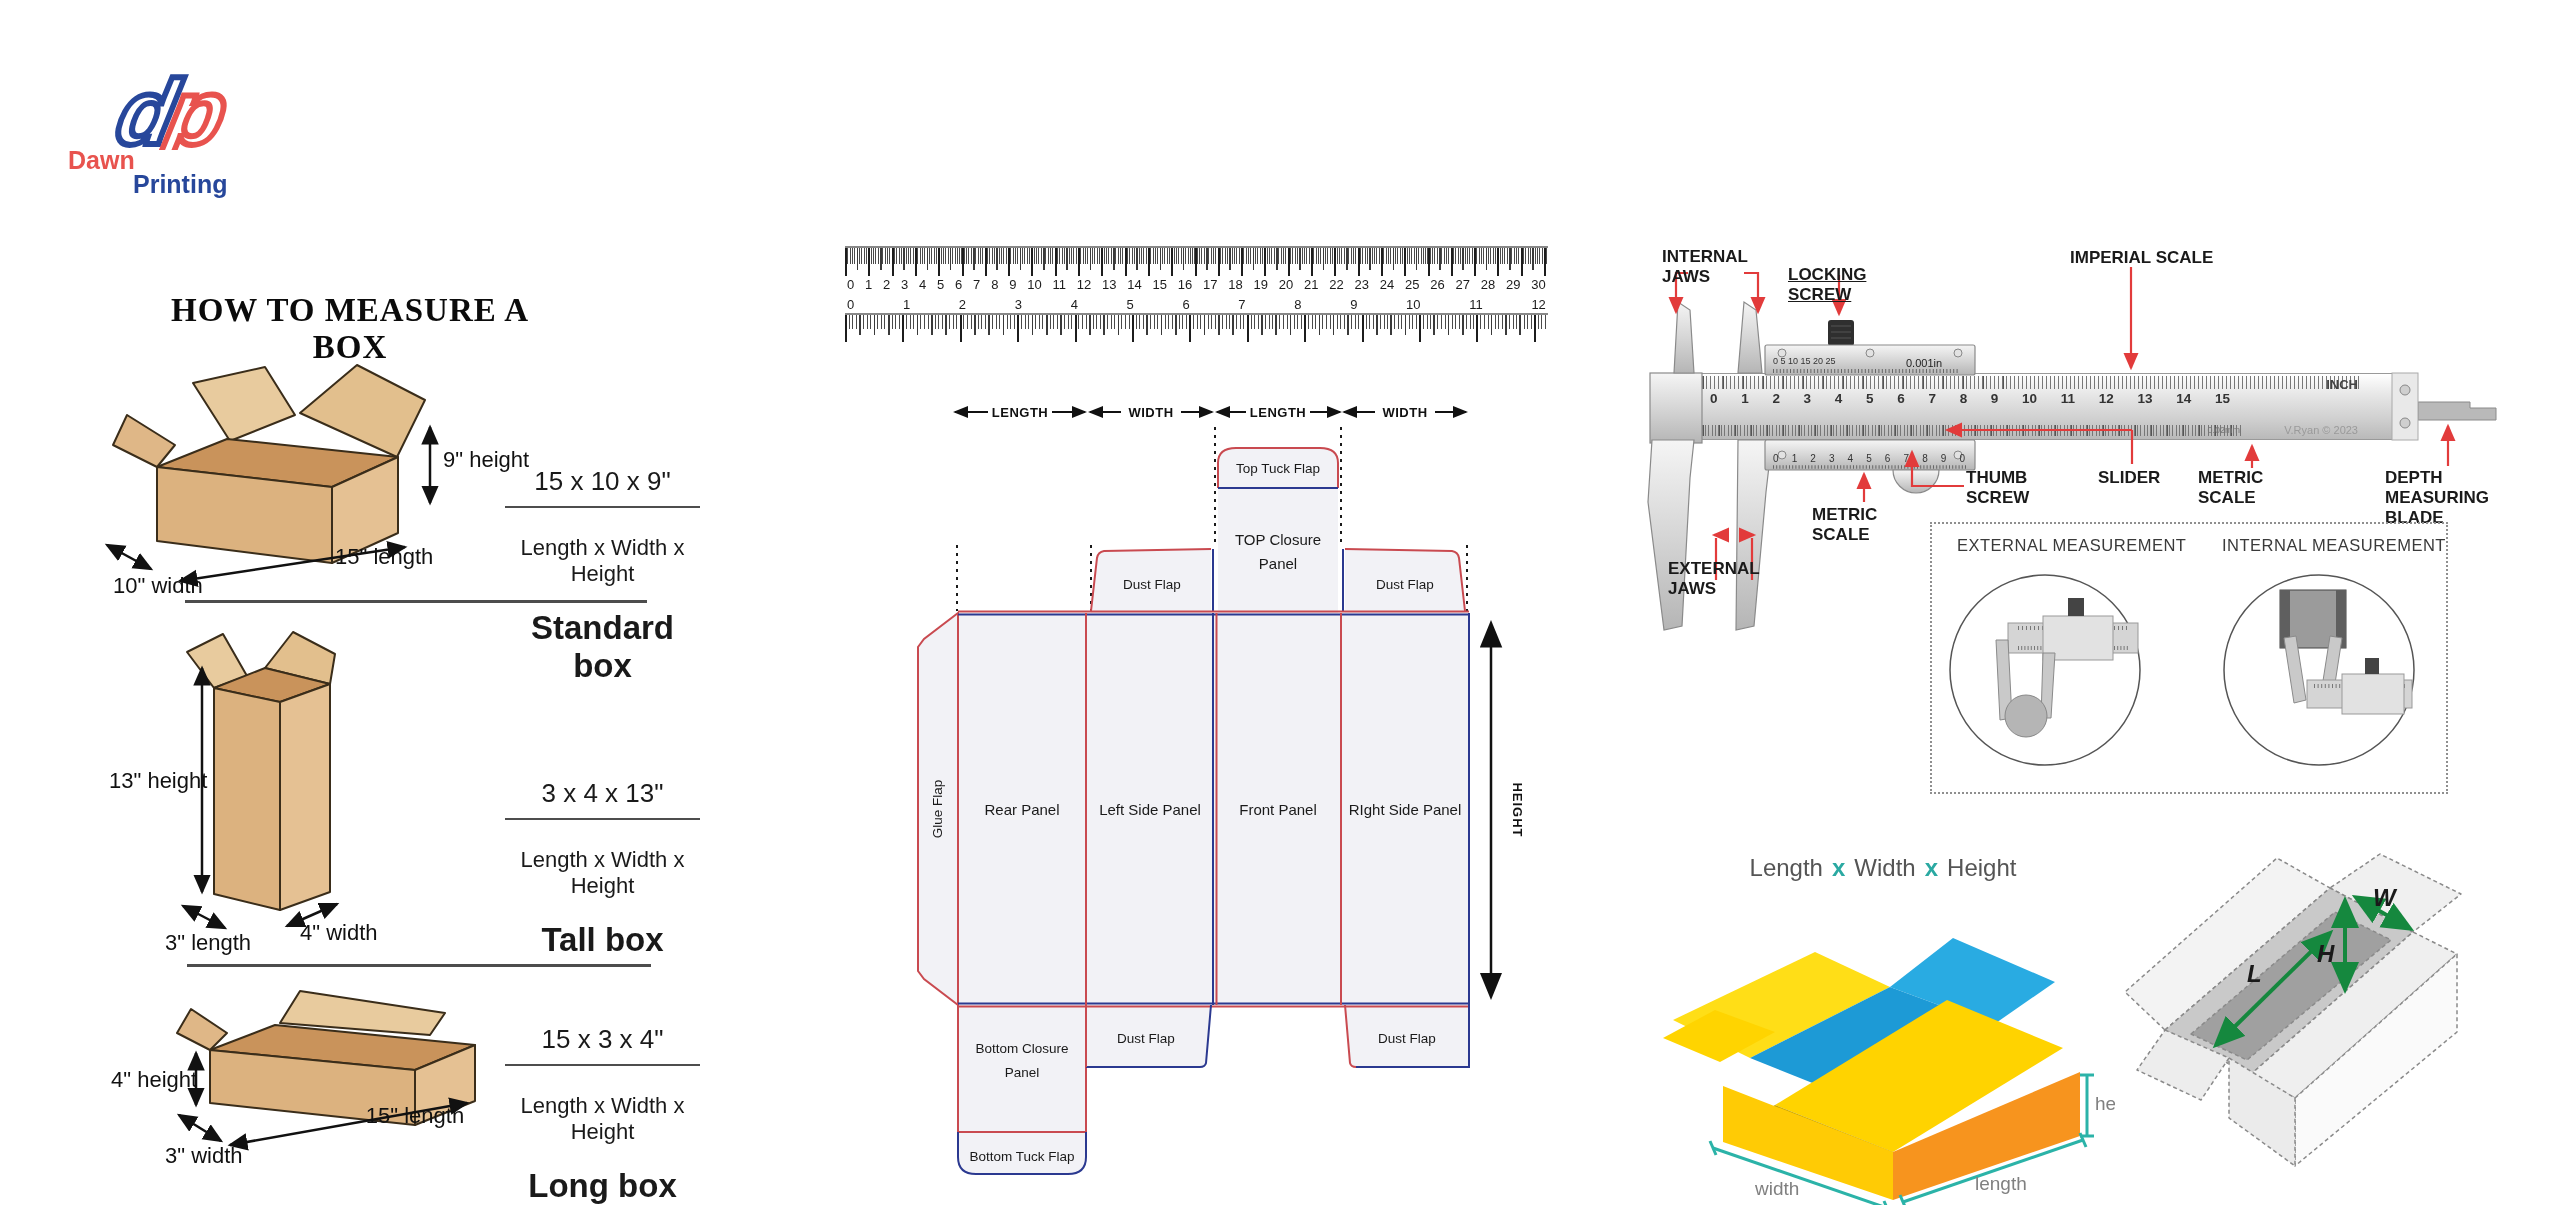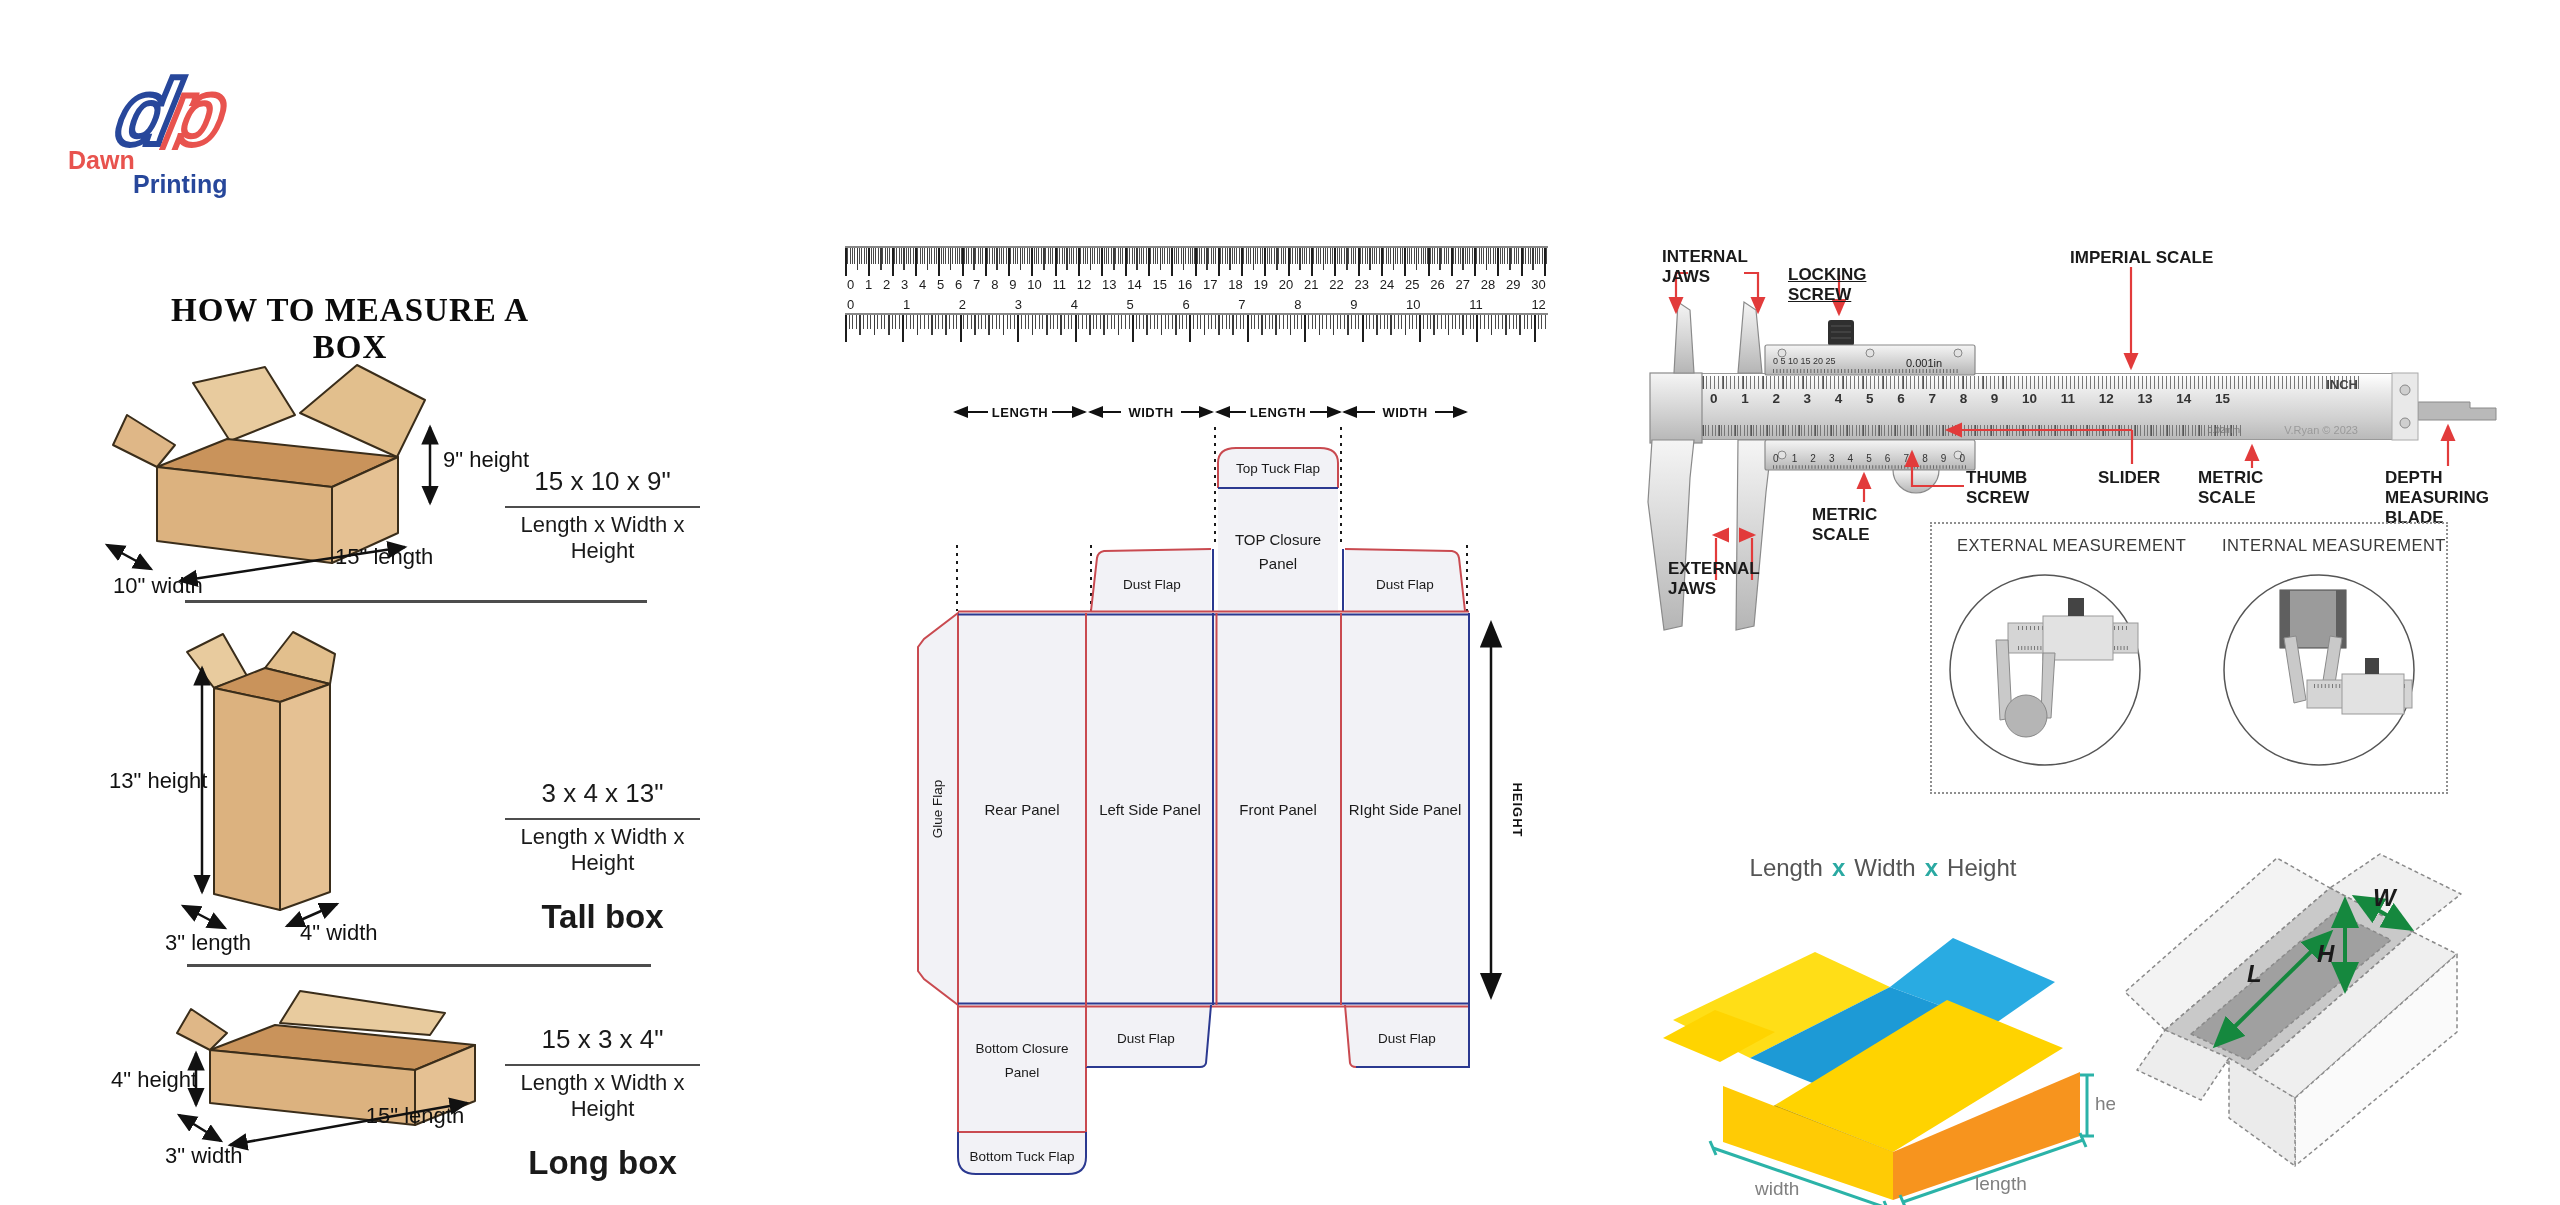--- a/index.html
+++ b/index.html
@@ -15,21 +15,21 @@
   .logo-word{font-weight:bold;font-size:25px;}
   .logo-dawn{left:68px;top:146px;color:#E8534E;}
   .logo-printing{left:133px;top:170px;color:#27479B;}
 
   
   .lc-heading{left:150px;top:292px;width:400px;text-align:center;
               font-family:"Liberation Serif",serif;font-weight:900;font-size:33px;
               letter-spacing:1px;color:#0b0b0b;}
   .dimblock{width:195px;text-align:center;color:#1a1a1a;}
   .dimblock .formula{font-size:26px;padding-bottom:9px;border-bottom:2px solid #4d4d4d;}
-  .dimblock .caption{font-size:22px;padding-top:4px;}
+  .dimblock .caption{font-size:22px;padding-top:27px;}
   .dimblock .bname{font-size:33px;font-weight:bold;margin-top:22px;}
   .divider{height:3px;background:#4d4d4d;}
 
   svg text{font-family:"Liberation Sans",sans-serif;}
   .boxlab{font-size:22px;fill:#111;}
   .dim-arrow{stroke:#111;stroke-width:2.5px;fill:none;}
 
   
   .ruler{width:703px;}
   .ticks{position:relative;overflow:hidden;}
@@ -119,20 +119,21 @@
     <line class="dim-arrow" x1="335" y1="82" x2="335" y2="158" marker-start="url(#mStd)" marker-end="url(#mStd)"></line>
     <text class="boxlab" x="348" y="122">9" height</text>
     <line class="dim-arrow" x1="12" y1="200" x2="56" y2="224" marker-start="url(#mStd)" marker-end="url(#mStd)"></line>
     <text class="boxlab" x="18" y="248">10" width</text>
     <line class="dim-arrow" x1="85" y1="236" x2="310" y2="202" marker-start="url(#mStd)" marker-end="url(#mStd)"></line>
     <text class="boxlab" x="240" y="219">15" length</text>
   </svg>
   <div class="abs dimblock" style="left:505px;top:466px;">
     <div class="formula">15 x 10 x 9"</div>
     <div class="caption">Length x Width x Height</div>
+    <div class="bname">Standard box</div>
   </div>
   <div class="abs divider" style="left:185px;top:600px;width:462px;"></div>
 
   <svg class="abs" style="left:95px;top:610px;" width="400" height="355" viewBox="0 0 400 355">
     <defs>
       <marker id="mTall" markerWidth="9" markerHeight="9" refX="7" refY="3.5" orient="auto-start-reverse">
         <path d="M0,0 L8,3.5 L0,7 Z" fill="#111"></path>
       </marker>
     </defs>
     <g stroke="#3a2d1a" stroke-width="2" stroke-linejoin="round">

